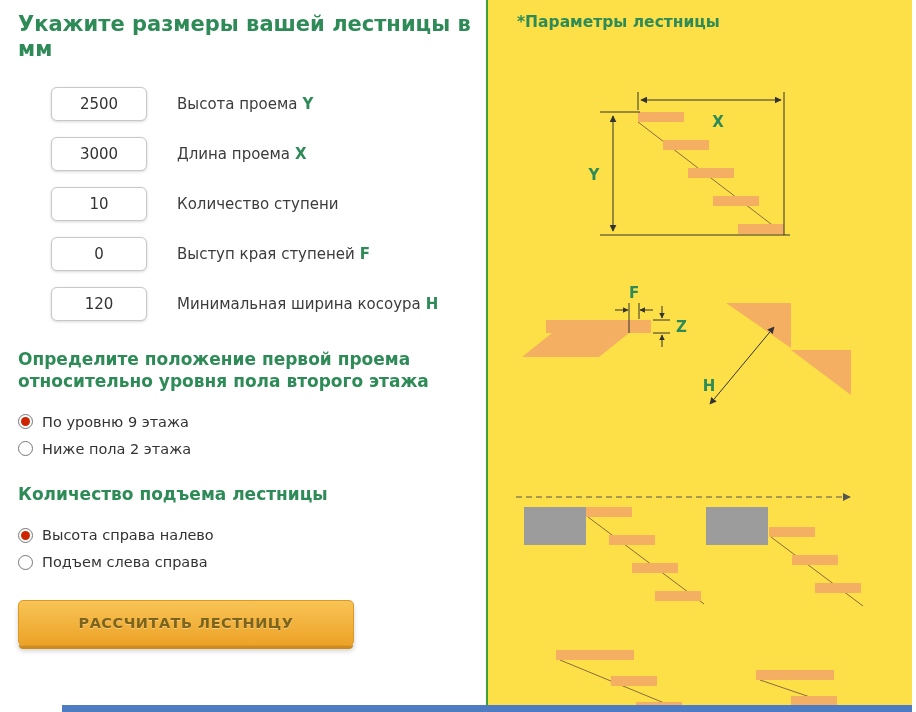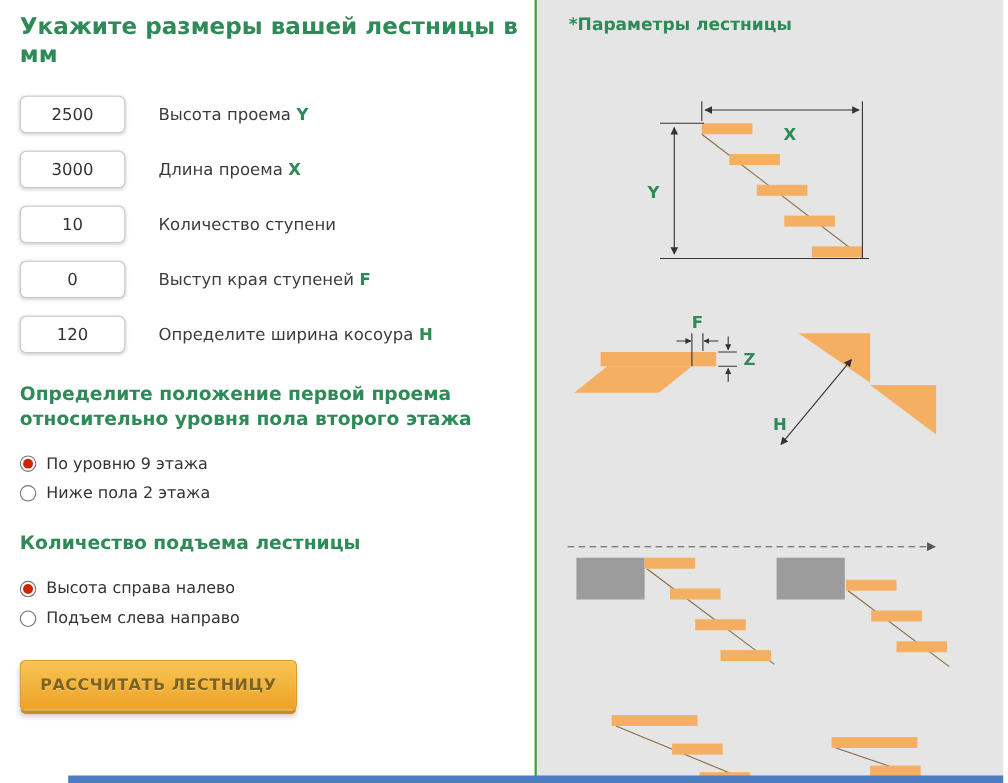--- a/index.html
+++ b/index.html
@@ -12,50 +12,50 @@
     position:absolute;left:0;top:0;width:486px;height:712px;
     padding:10px 0 0 18px;box-sizing:border-box;background:#fff;
   }
   .form-title{
     font-size:21px;font-weight:bold;color:#2e8b57;margin:2px 0 24px;line-height:1.2;
   }
   .field-row{display:flex;align-items:center;height:36px;margin-bottom:14px}
   .num-input{
     width:96px;height:34px;border:1px solid #c8c8c8;border-radius:6px;
     text-align:center;font-size:15px;color:#333;background:#fff;
-    box-shadow:0 1px 3px rgba(0,0,0,.16);font-family:inherit;box-sizing:border-box;
+    box-shadow:0 1px 3px rgba(0,0,0,.16);font-family:inherit;box-sizing:border-box;margin-left:33px;
   }
   .f-label{margin-left:30px;font-size:15px;color:#3c3c3c}
   .dim{color:#2e8b57;font-weight:bold;margin-left:5px}
   .sec-title{
     font-size:17px;font-weight:bold;color:#2e8b57;
     margin:27px 0 22px;max-width:420px;line-height:1.25;
   }
   .radio-row{display:flex;align-items:center;margin-bottom:11px;cursor:pointer}
   .radio{
     width:15px;height:15px;border:1px solid #777;border-radius:50%;
     background:#fff;margin-right:9px;position:relative;flex:0 0 auto;box-sizing:border-box;
   }
   .radio.checked::after{
     content:"";position:absolute;left:2px;top:2px;width:9px;height:9px;
     background:#cc2500;border-radius:50%;
   }
   .radio-label{font-size:14.5px;color:#333}
   .calc-btn{
-    display:block;margin-top:30px;width:252px;height:46px;
+    display:block;margin-top:30px;width:336px;height:46px;
     background:linear-gradient(#f8c455,#eda227);
     border:1px solid #da9a25;border-radius:5px;
     color:#7d641c;font-weight:bold;font-size:14.5px;letter-spacing:.5px;
     box-shadow:0 4px 0 -1px #cf8c1e,0 5px 5px rgba(0,0,0,.18);
     font-family:inherit;cursor:pointer;text-shadow:0 1px 0 rgba(255,255,255,.35);
   }
   
   .right-panel{
     position:absolute;left:486px;top:0;width:426px;height:712px;
-    background:#e5e5e5;border-left:2px solid #3aa23a;box-sizing:border-box;
+    background:#fde047;border-left:2px solid #3aa23a;box-sizing:border-box;
   }
   .diagram-title{
     position:absolute;left:29px;top:13px;font-size:15.5px;font-weight:bold;color:#2e8b57;
   }
   svg.diagrams{position:absolute;left:0;top:0}
   svg.diagrams text{
     font-family:"DejaVu Sans","Liberation Sans",sans-serif;
     font-weight:bold;font-size:15px;fill:#2e8b57;
   }
   .footer-strip{position:absolute;left:62px;right:4px;bottom:0;height:7px;background:#4e7cc2}
@@ -83,21 +83,21 @@
   </div>
 
 
   <div class="field-row">
     <input type="text" class="num-input" value="0" style="">
     <span class="f-label"><span>Выступ края ступеней</span><b class="dim">F</b></span>
   </div>
 
   <div class="field-row">
     <input type="text" class="num-input" value="120" style="">
-    <span class="f-label"><span>Определите ширина косоура</span><b class="dim">H</b></span>
+    <span class="f-label"><span>Минимальная ширина косоура</span><b class="dim">H</b></span>
   </div>
 
   <div class="sec-title">Определите положение первой проема относительно уровня пола второго этажа</div>
 
   <label class="radio-row">
     <span class="radio checked"></span>
     <span class="radio-label">По уровню 9 этажа</span>
   </label>
   <label class="radio-row">
     <span class="radio"></span>
@@ -105,21 +105,21 @@
   </label>
 
   <div class="sec-title">Количество подъема лестницы</div>
 
   <label class="radio-row">
     <span class="radio checked"></span>
     <span class="radio-label">Высота справа налево</span>
   </label>
   <label class="radio-row">
     <span class="radio"></span>
-    <span class="radio-label">Подъем слева направо</span>
+    <span class="radio-label">Подъем слева справа</span>
   </label>
 
   <button class="calc-btn">РАССЧИТАТЬ ЛЕСТНИЦУ</button>
 </div>
 
 <div class="right-panel">
   <div class="diagram-title">*Параметры лестницы</div>
 
   <svg class="diagrams" width="426" height="712" viewBox="0 0 426 712">
     <defs>

